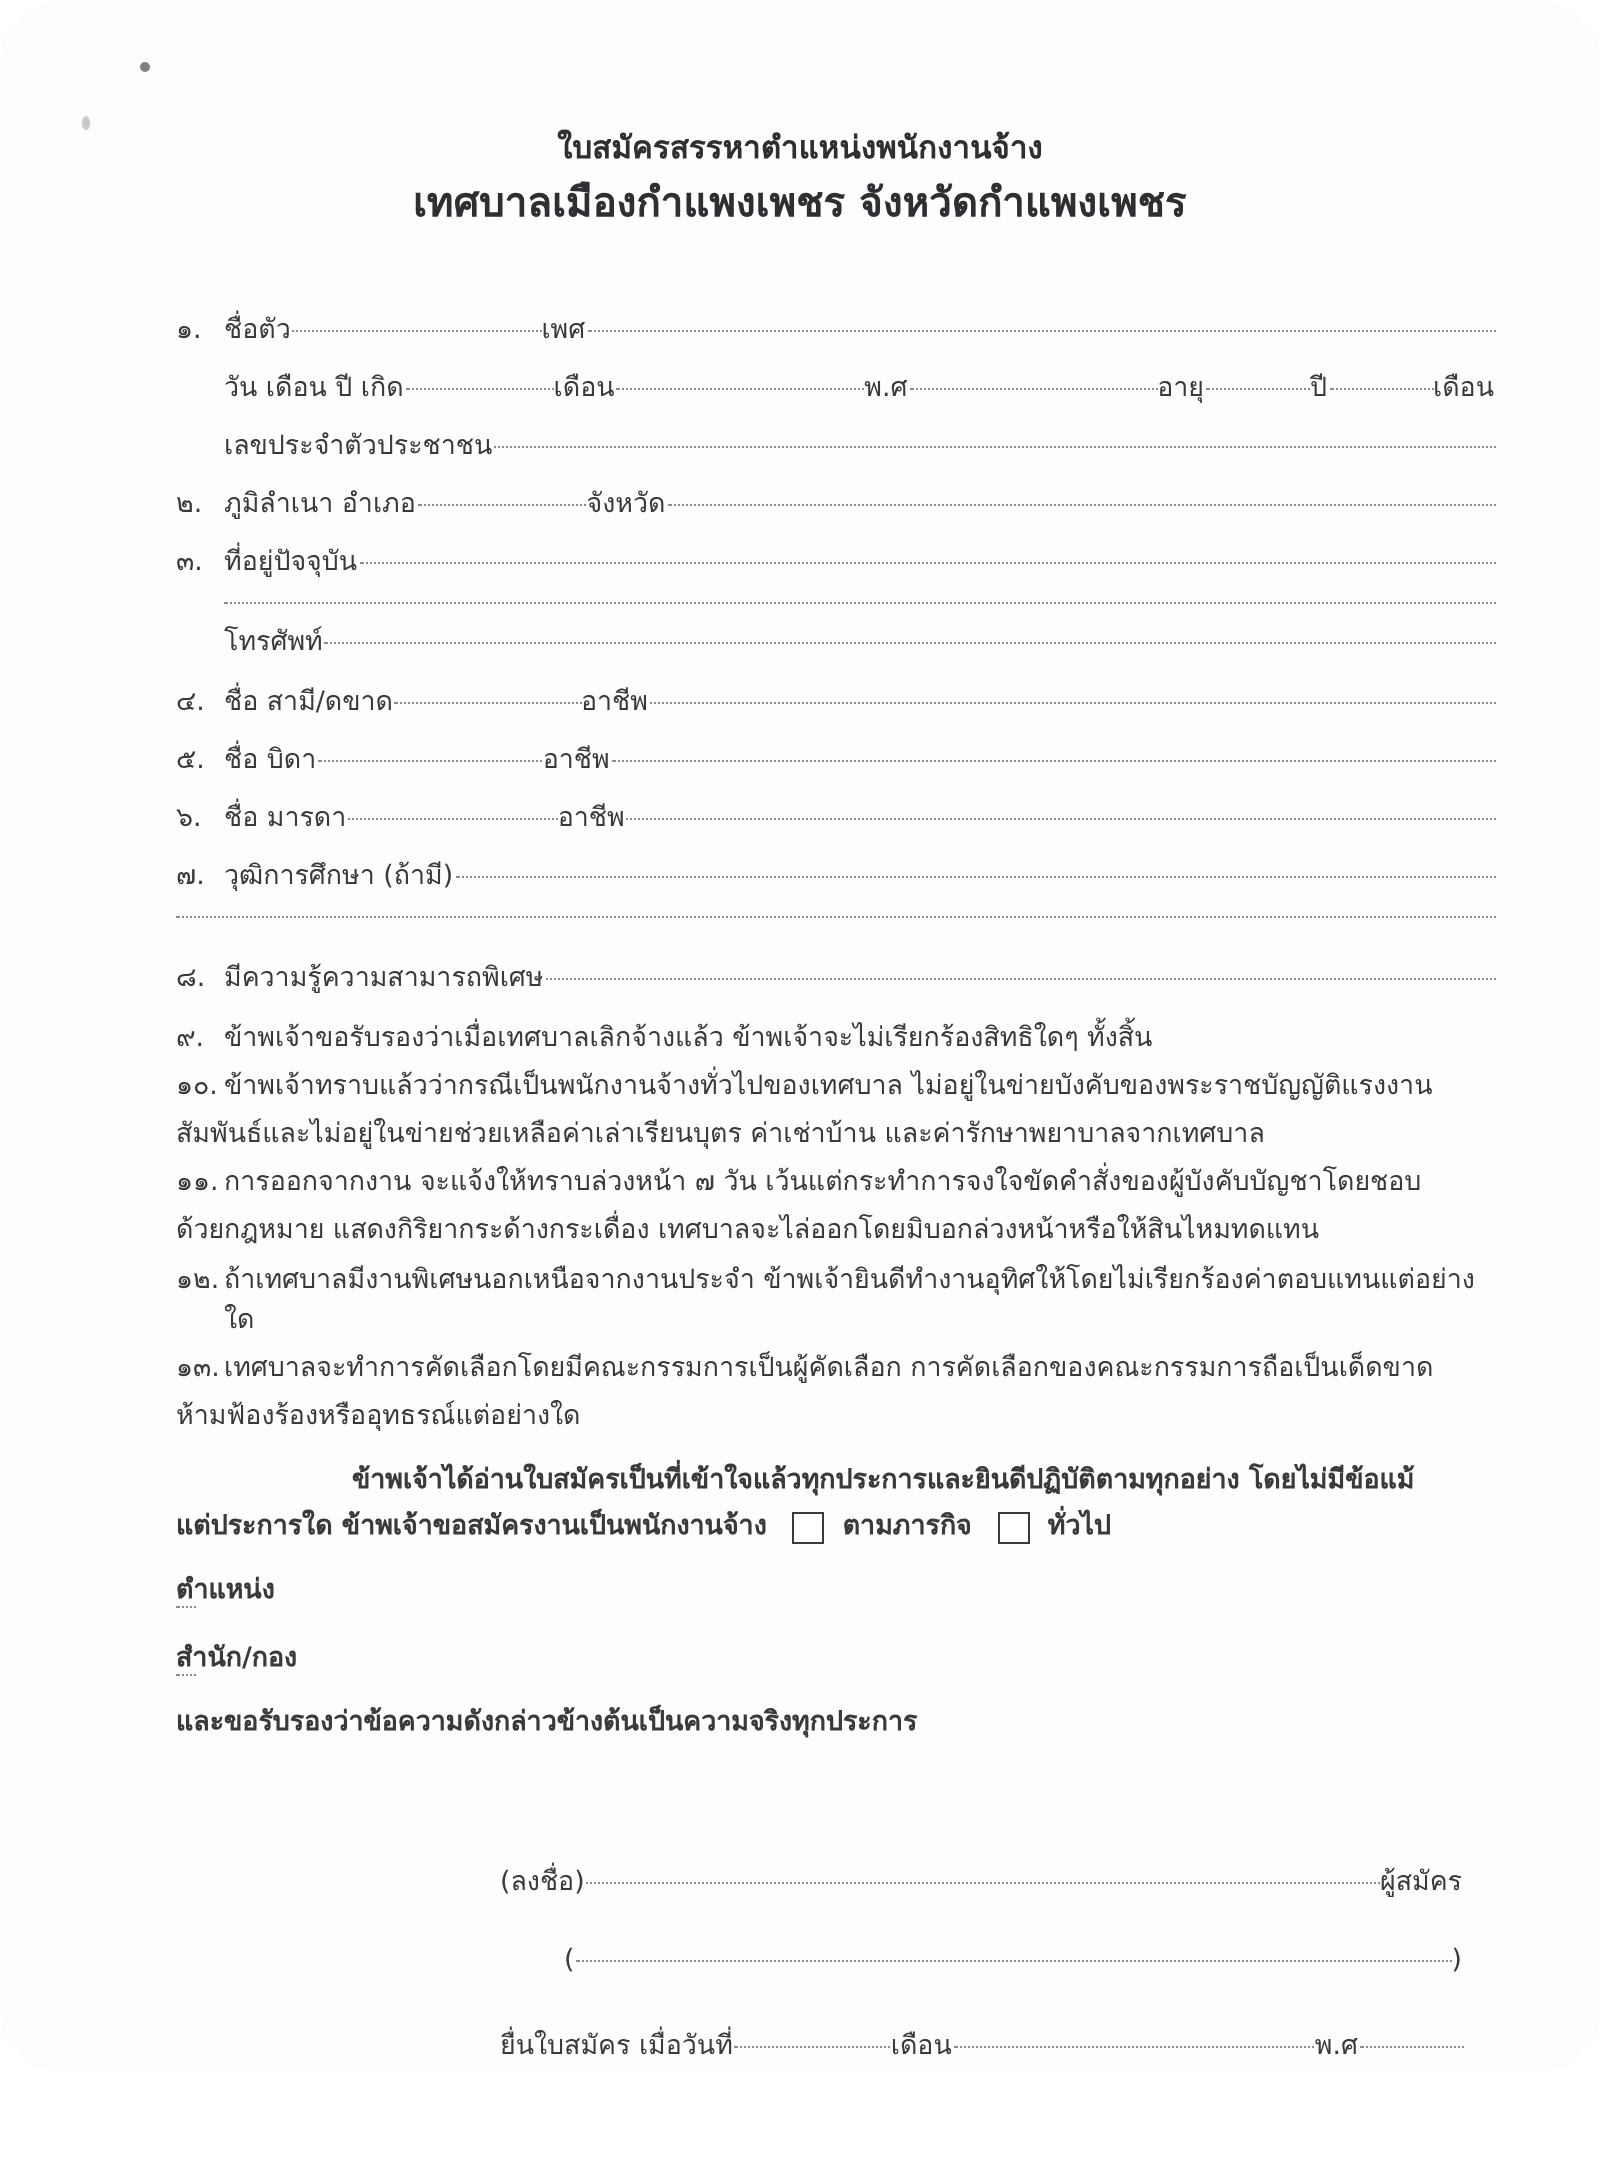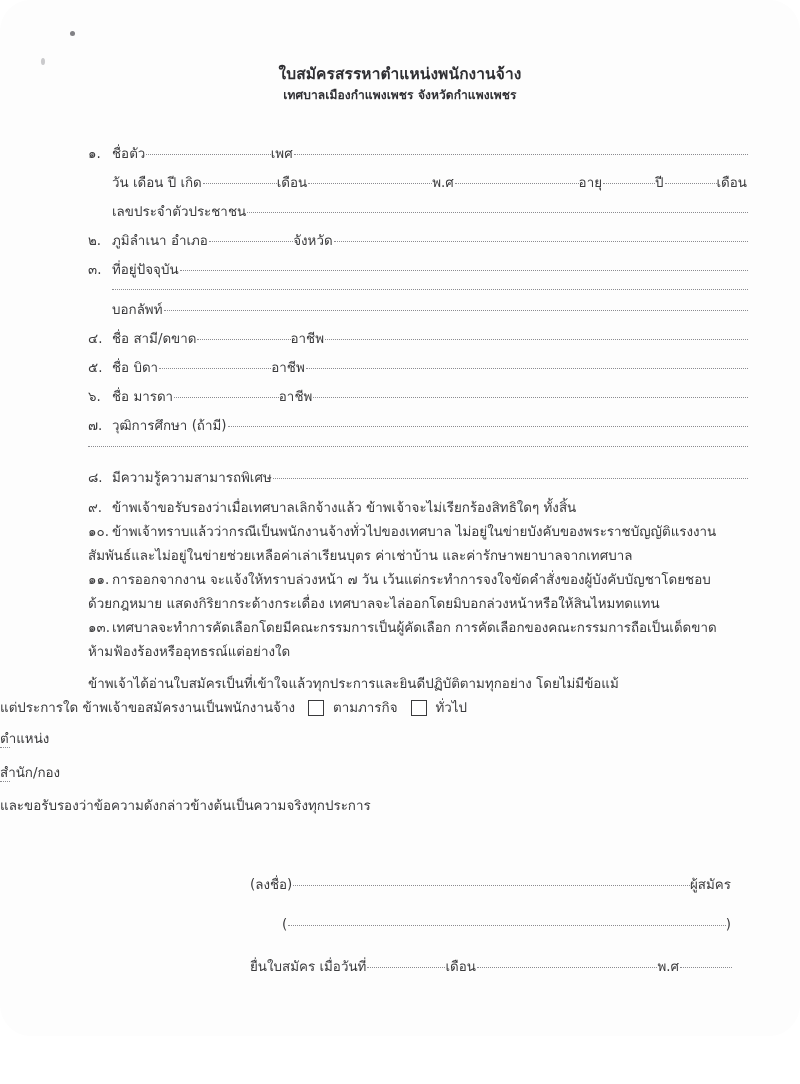--- a/index.html
+++ b/index.html
@@ -44,21 +44,21 @@
     text-align: center;
     padding-top: 62px;
     line-height: 1.55;
   }
   .title-line {
     font-size: 15.5px;
     font-weight: 700;
     color: #2f2f33;
     letter-spacing: .1px;
   }
-  .title-line.second { font-size: 12px; }
+  .title-line.second { font-size: 20px; }
 
   
   .body-block {
     margin-top: 40px;
     padding-left: 88px;
     padding-right: 52px;
   }
 
   .row {
     display: flex;
@@ -246,21 +246,21 @@
 
       <div class="row tight">
         <span class="num">๓.</span>
         <span class="lbl">ที่อยู่ปัจจุบัน</span>
         <span class="dots"></span>
       </div>
       <div class="cont-line"></div>
 
       <div class="row">
         <span class="indent"></span>
-        <span class="lbl">บอกลัพท์</span>
+        <span class="lbl">โทรศัพท์</span>
         <span class="dots"></span>
       </div>
 
       <div class="row">
         <span class="num">๔.</span>
         <span class="lbl">ชื่อ สามี/ดขาด</span>
         <span class="dots"></span>
         <span class="lbl">อาชีพ</span>
         <span class="dots w-half"></span>
       </div>
@@ -304,29 +304,33 @@
         <span class="txt">ข้าพเจ้าทราบแล้วว่ากรณีเป็นพนักงานจ้างทั่วไปของเทศบาล ไม่อยู่ในข่ายบังคับของพระราชบัญญัติแรงงาน</span>
       </div>
       <div class="para-cont">สัมพันธ์และไม่อยู่ในข่ายช่วยเหลือค่าเล่าเรียนบุตร ค่าเช่าบ้าน และค่ารักษาพยาบาลจากเทศบาล</div>
 
       <div class="para">
         <span class="num">๑๑.</span>
         <span class="txt">การออกจากงาน จะแจ้งให้ทราบล่วงหน้า ๗ วัน เว้นแต่กระทำการจงใจขัดคำสั่งของผู้บังคับบัญชาโดยชอบ</span>
       </div>
       <div class="para-cont">ด้วยกฎหมาย แสดงกิริยากระด้างกระเดื่อง เทศบาลจะไล่ออกโดยมิบอกล่วงหน้าหรือให้สินไหมทดแทน</div>
 
+      <div class="para">
+        <span class="num">๑๒.</span>
+        <span class="txt">ถ้าเทศบาลมีงานพิเศษนอกเหนือจากงานประจำ ข้าพเจ้ายินดีทำงานอุทิศให้โดยไม่เรียกร้องค่าตอบแทนแต่อย่างใด</span>
+      </div>
 
       <div class="para">
         <span class="num">๑๓.</span>
         <span class="txt">เทศบาลจะทำการคัดเลือกโดยมีคณะกรรมการเป็นผู้คัดเลือก การคัดเลือกของคณะกรรมการถือเป็นเด็ดขาด</span>
       </div>
       <div class="para-cont">ห้ามฟ้องร้องหรืออุทธรณ์แต่อย่างใด</div>
     </div>
 
-    <div style="padding-right:52px;">
+    <div style="padding-left:88px; padding-right:52px;font-weight:bold;">
       <div class="decl-indent" style="padding-left:88px;">ข้าพเจ้าได้อ่านใบสมัครเป็นที่เข้าใจแล้วทุกประการและยินดีปฏิบัติตามทุกอย่าง โดยไม่มีข้อแม้</div>
       <div class="decl-line2">
         <span>แต่ประการใด ข้าพเจ้าขอสมัครงานเป็นพนักงานจ้าง</span>
         <span class="checkbox"></span>
         <span class="cb-label">ตามภารกิจ</span>
         <span class="checkbox"></span>
         <span class="cb-label">ทั่วไป</span>
       </div>
 
       <div class="field-row">

